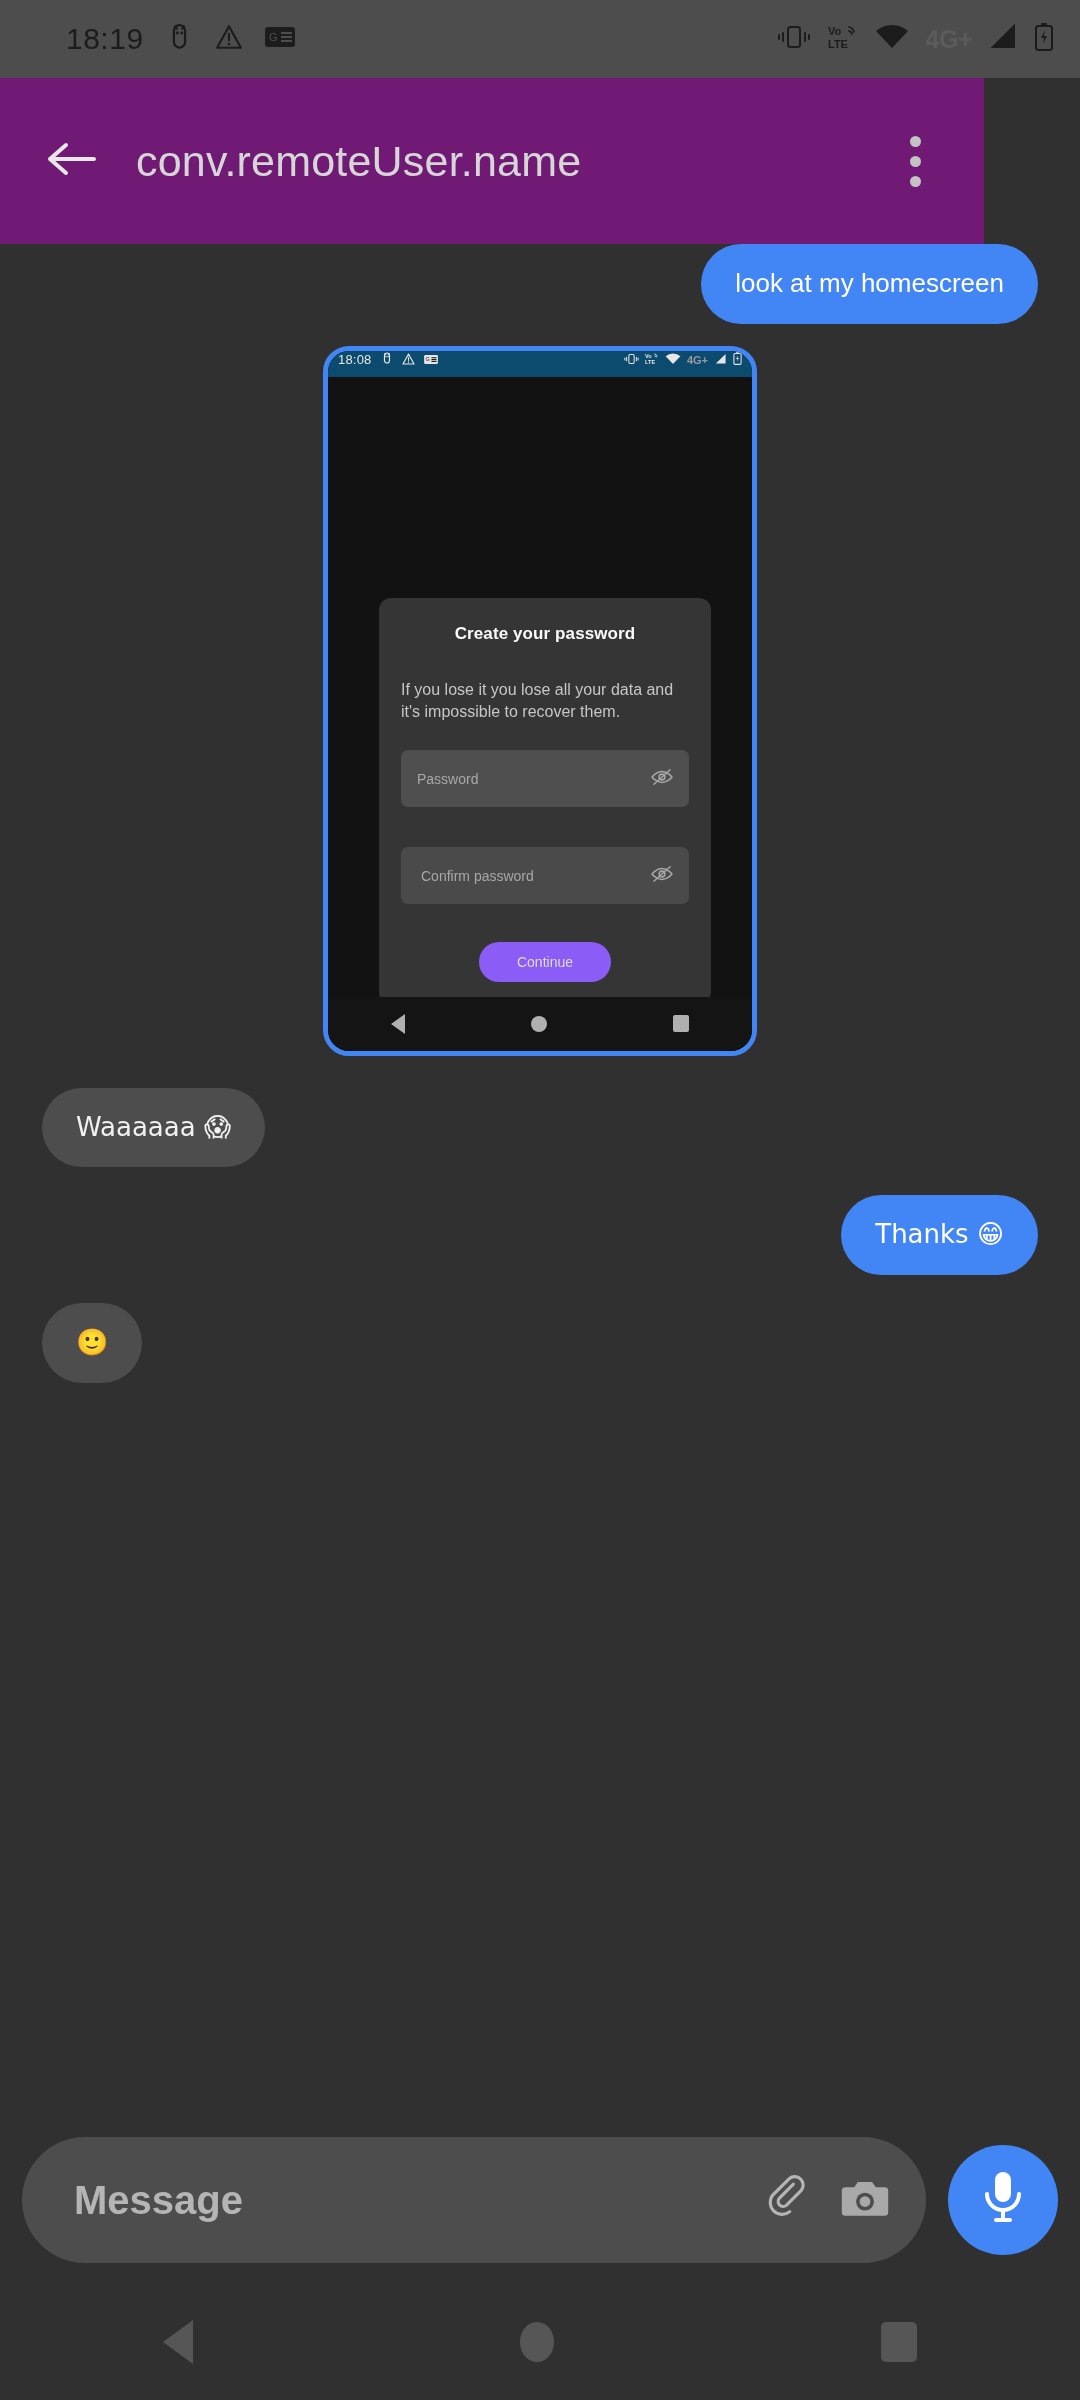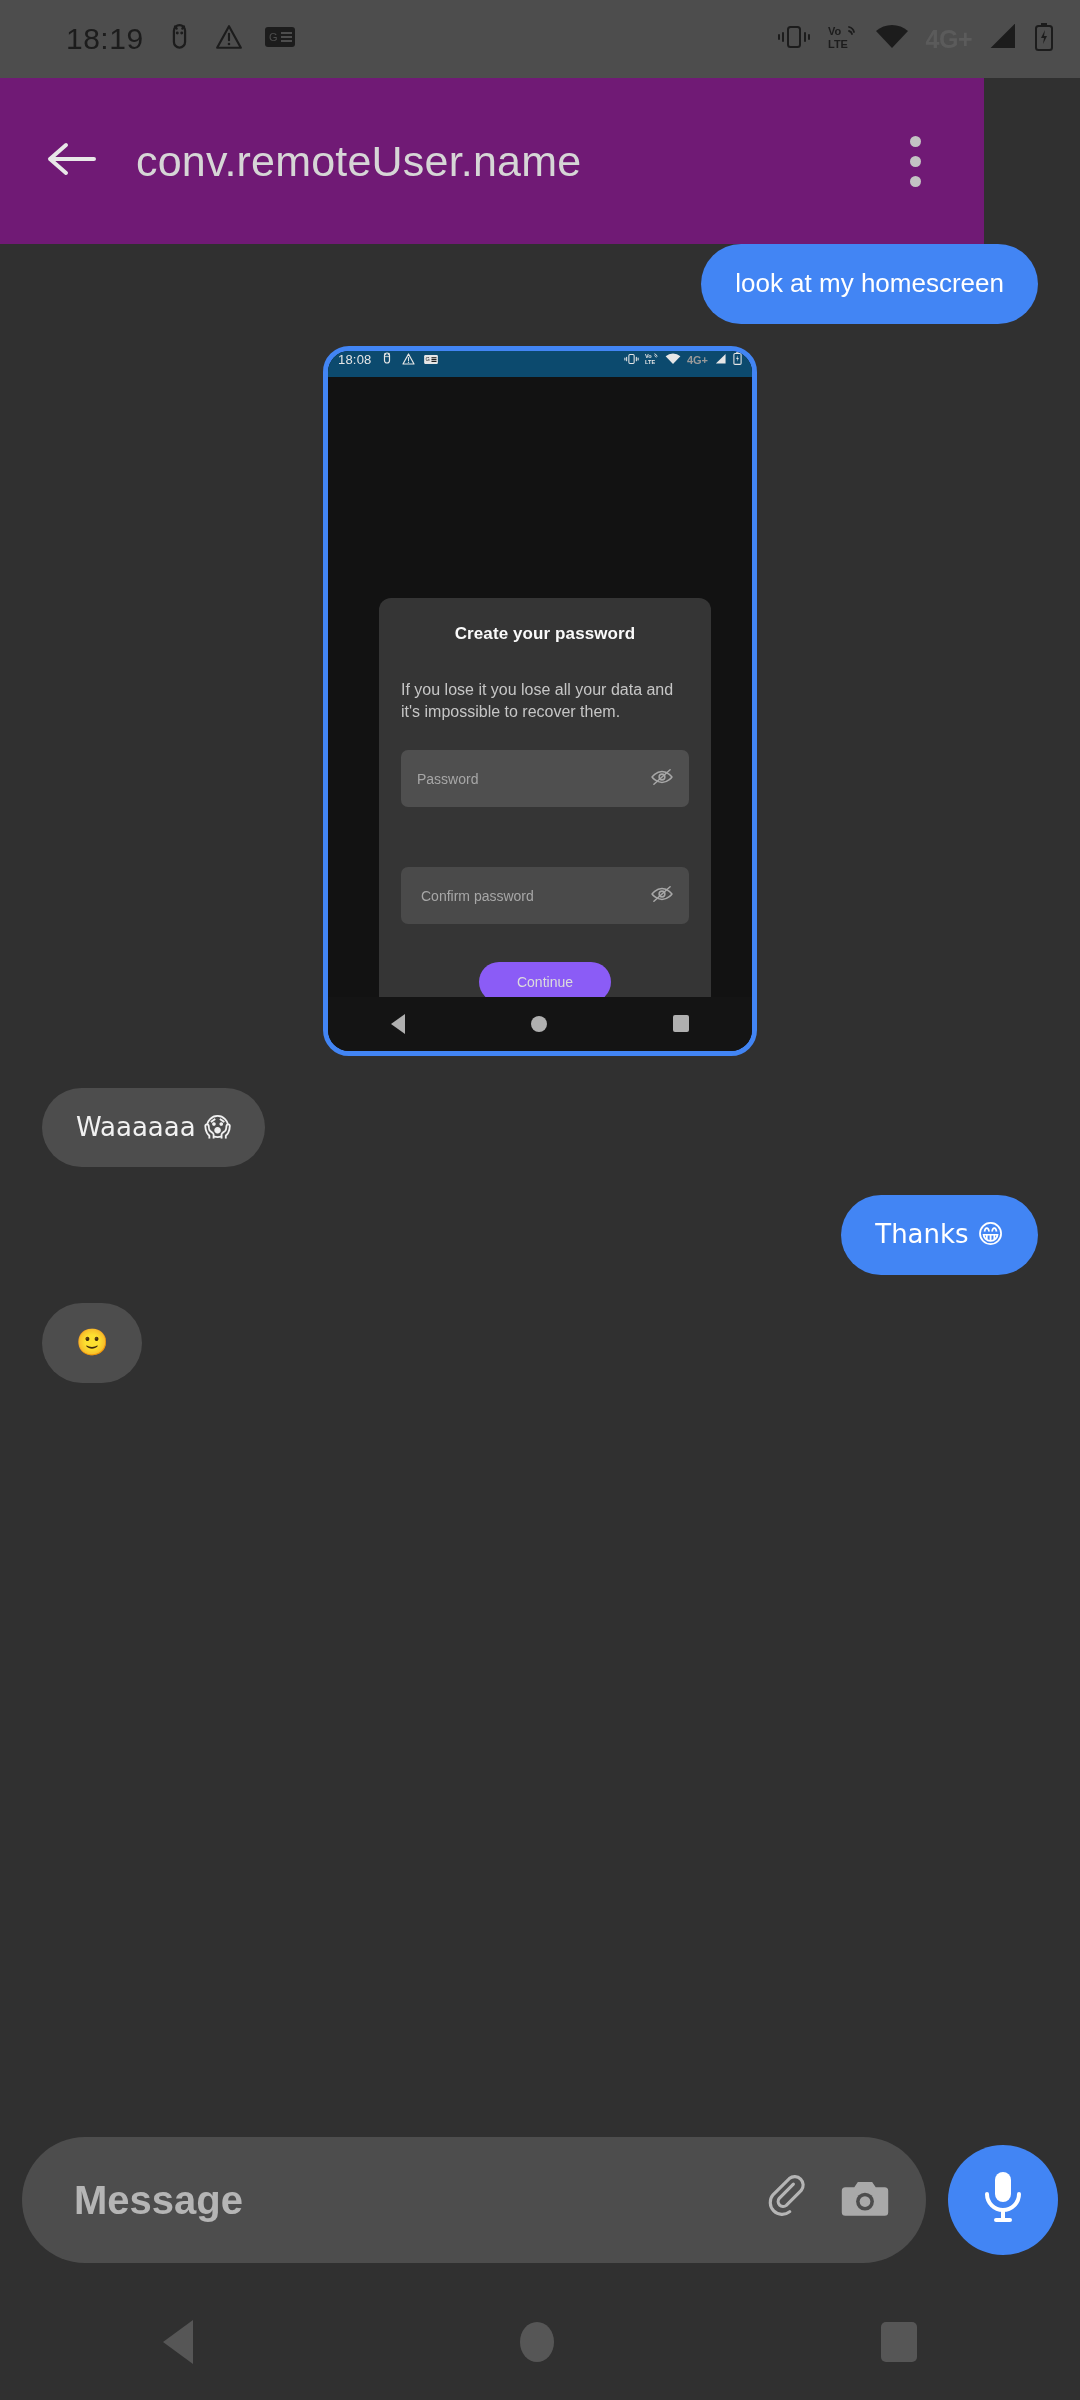--- a/index.html
+++ b/index.html
@@ -83,21 +83,21 @@
     letter-spacing:.1px;
   }
   .dlg-body{
     margin-top:35px; font-size:16px; line-height:1.42; color:#c6c6c6;
   }
   .field{
     margin-top:26px; height:57px; background:#4f4f4f; border-radius:7px;
     display:flex; align-items:center; padding:0 16px;
   }
   .field .ph{ font-size:14px; color:#a7a7a7; flex:1; }
-  .field.second{ margin-top:60px; background:#4a4a4a;padding-left:20px; }
+  .field.second{ margin-top:40px; background:#4a4a4a;padding-left:20px; }
   .continue-wrap{ margin-top:38px; display:flex; justify-content:center; }
   .continue-btn{
     background:#8b5cf6; color:#dcdcdc; font-size:14px;
     border-radius:22px; padding:12px 38px; border:none;
   }
   
   .shot-nav{
     position:absolute; left:0; right:0; bottom:0; height:54px;
     background:#141414; display:flex; align-items:center; justify-content:space-around;
   }

